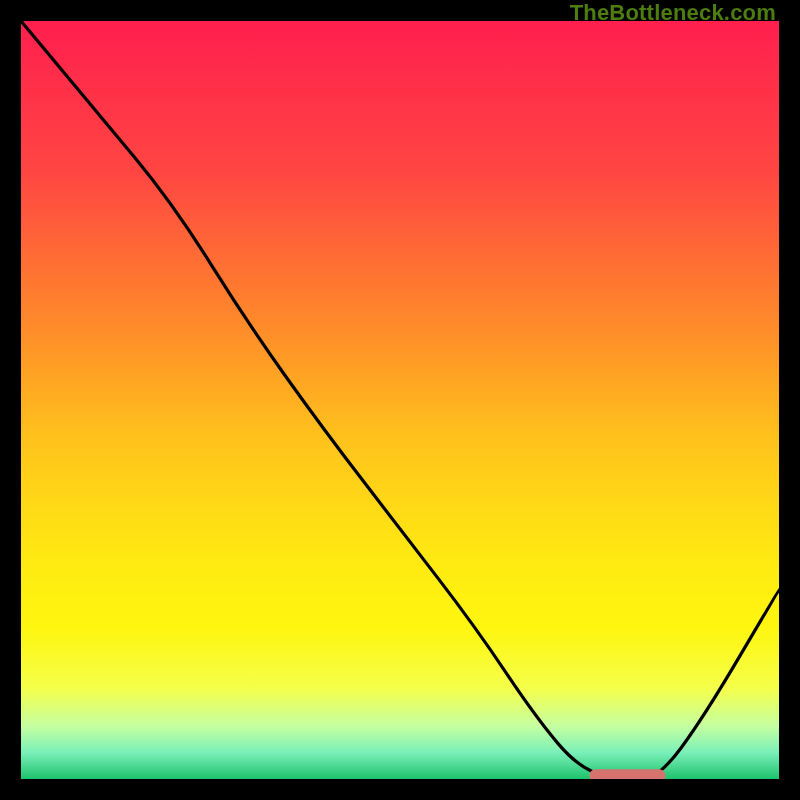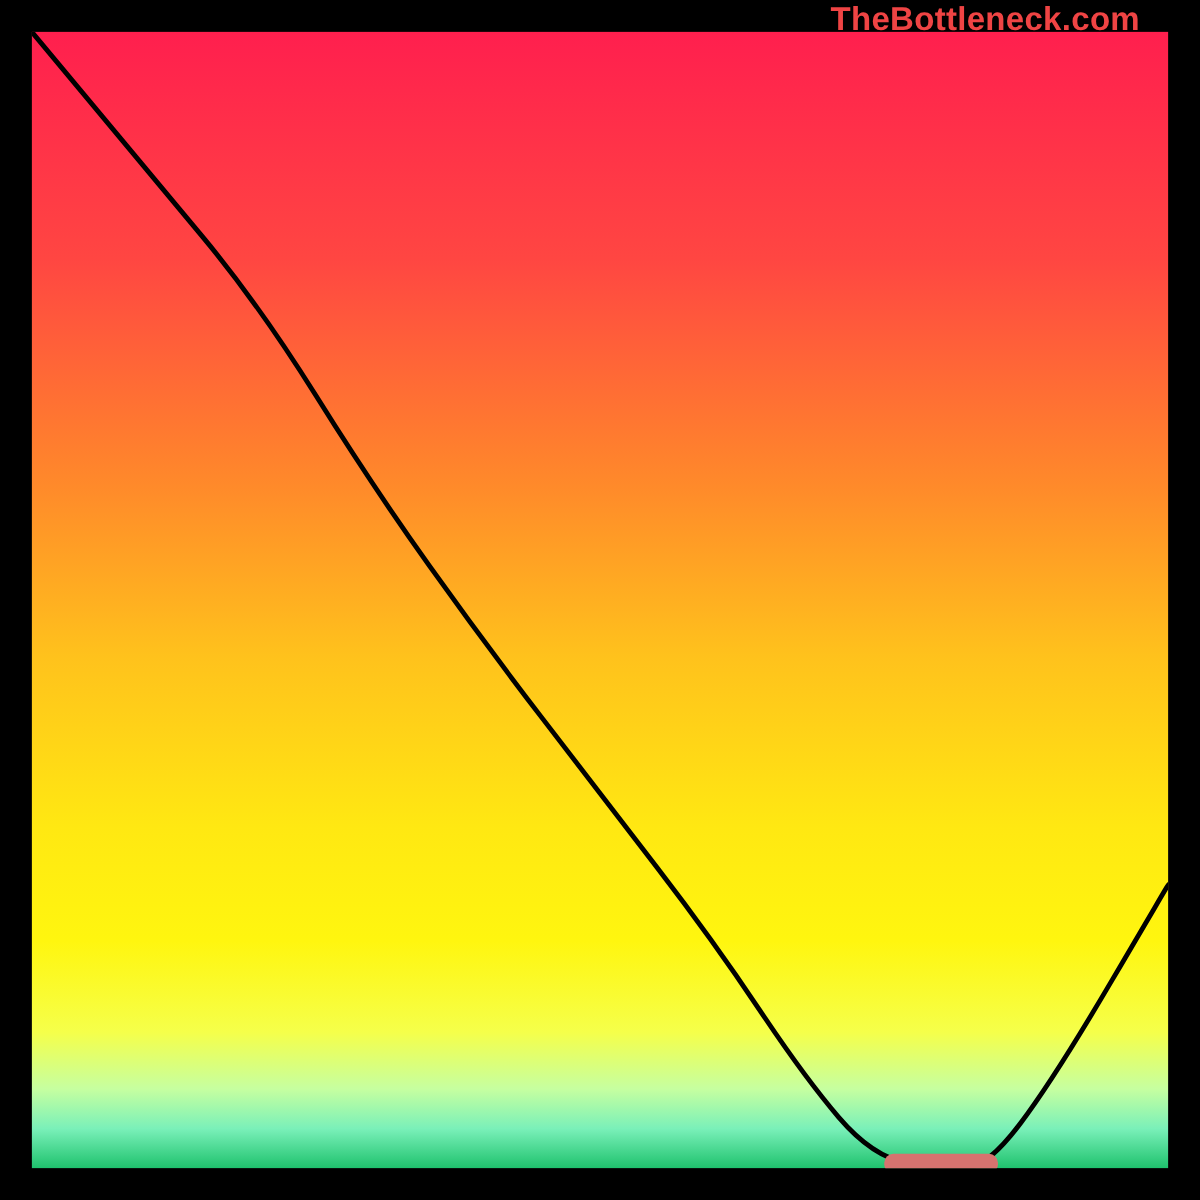--- a/index.html
+++ b/index.html
@@ -27,22 +27,22 @@
     height: 758px;
     overflow: hidden;
   }
   .gradient {
     position: absolute;
     left: 0; top: 0; width: 100%; height: 100%;
   }
   .watermark {
     position: absolute;
     top: 0px;
-    right: 40px;
-    color: #ef4444;
+    right: 24px;
+    color: #4d7c0f;
     font-size: 22px;
     font-weight: 600;
     letter-spacing: 0.2px;
   }
   svg.curve {
     position: absolute;
     left: 0; top: 0;
   }
 </style>
 </head>

